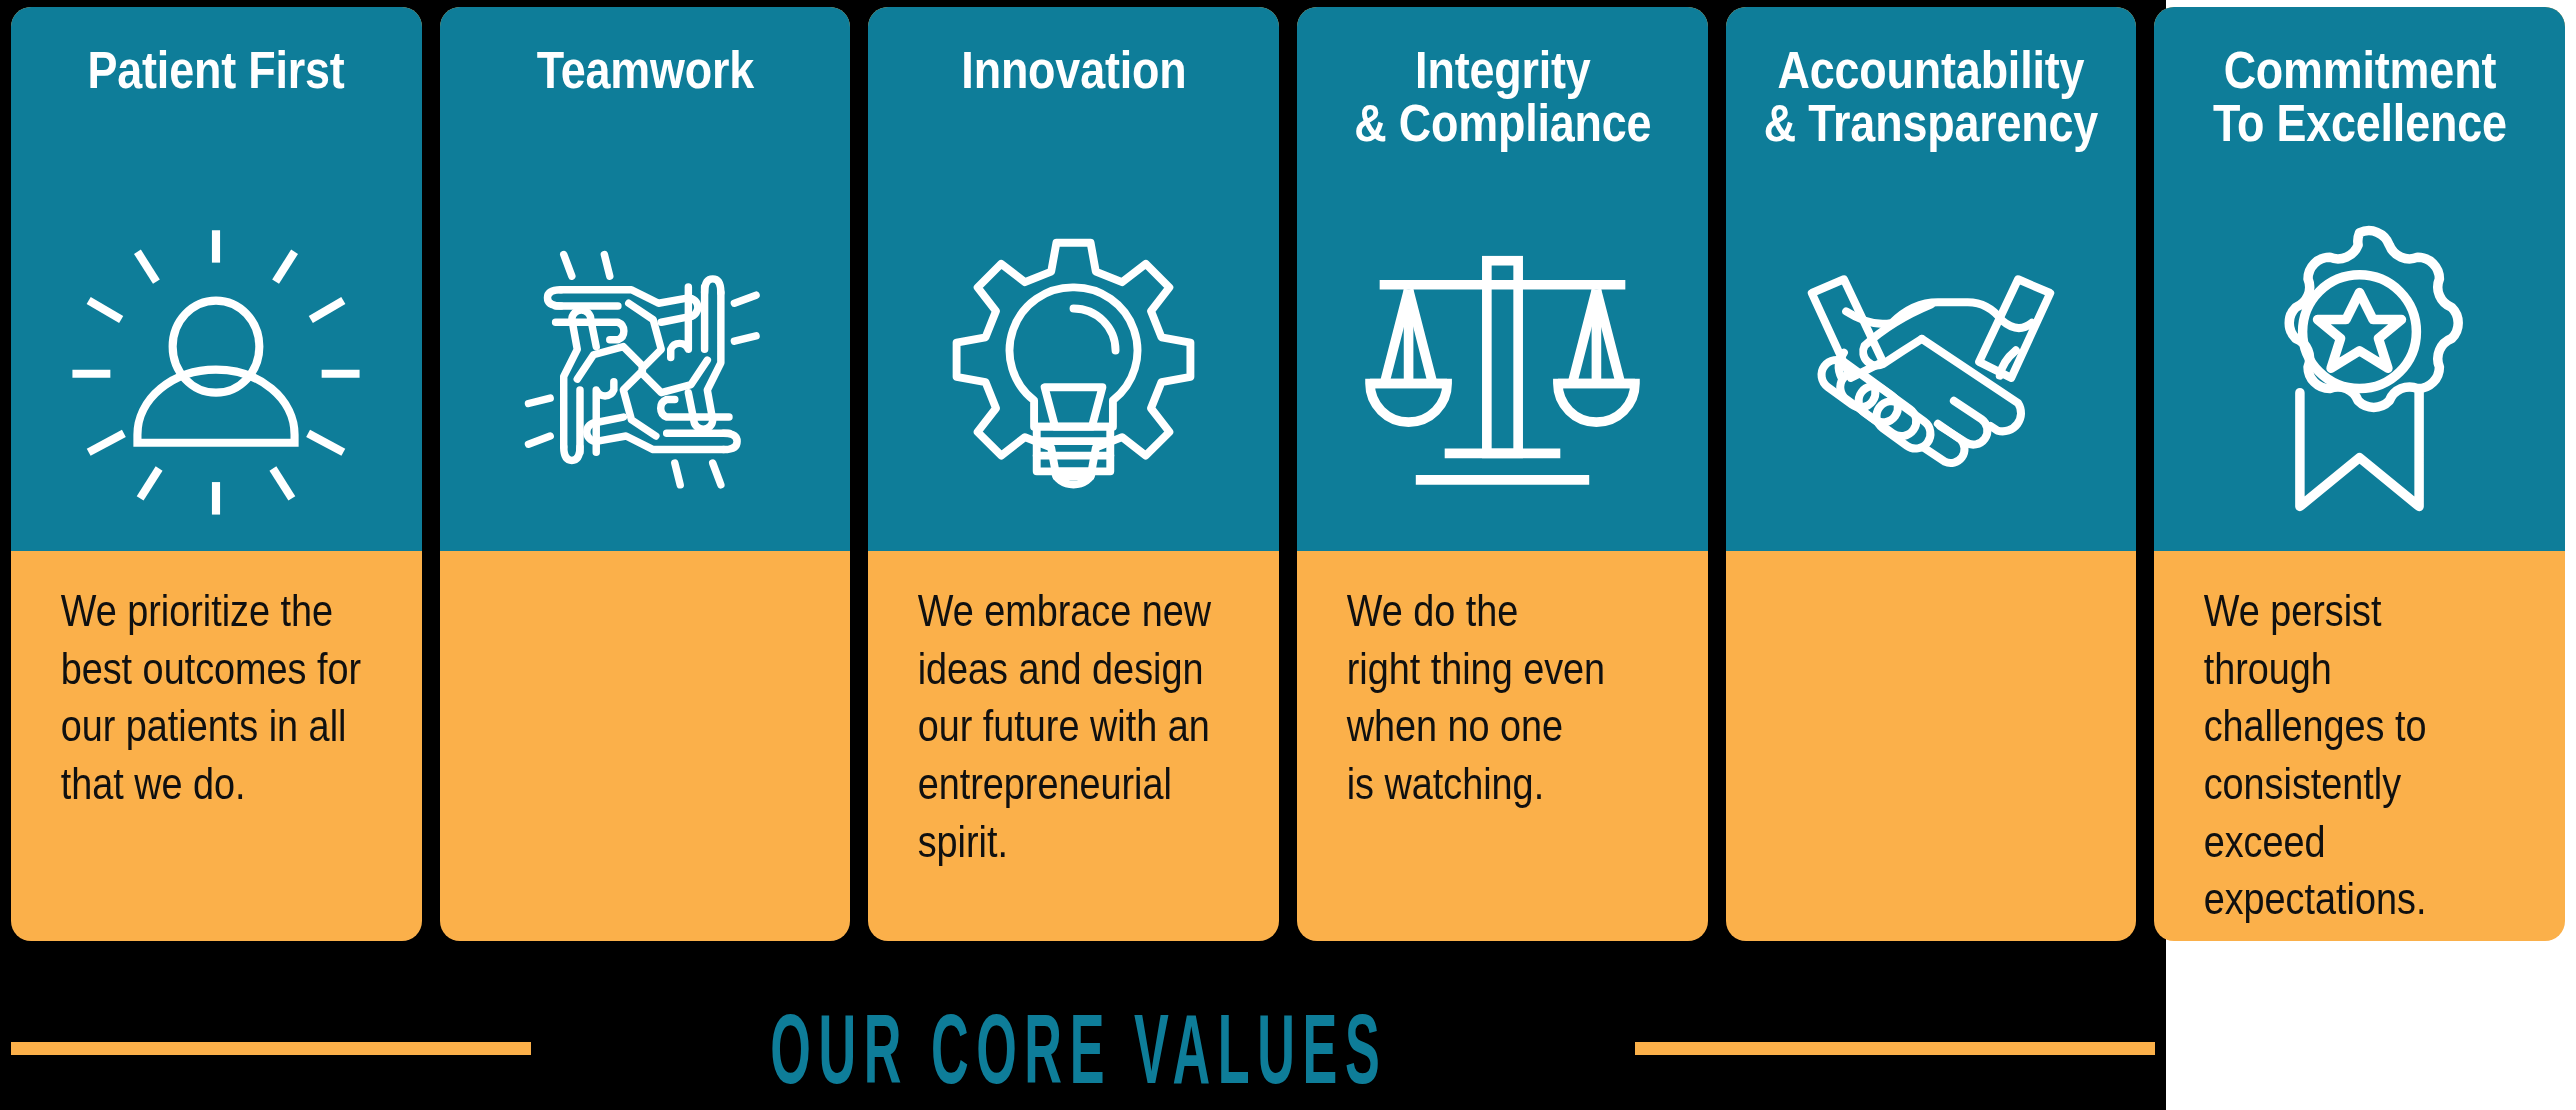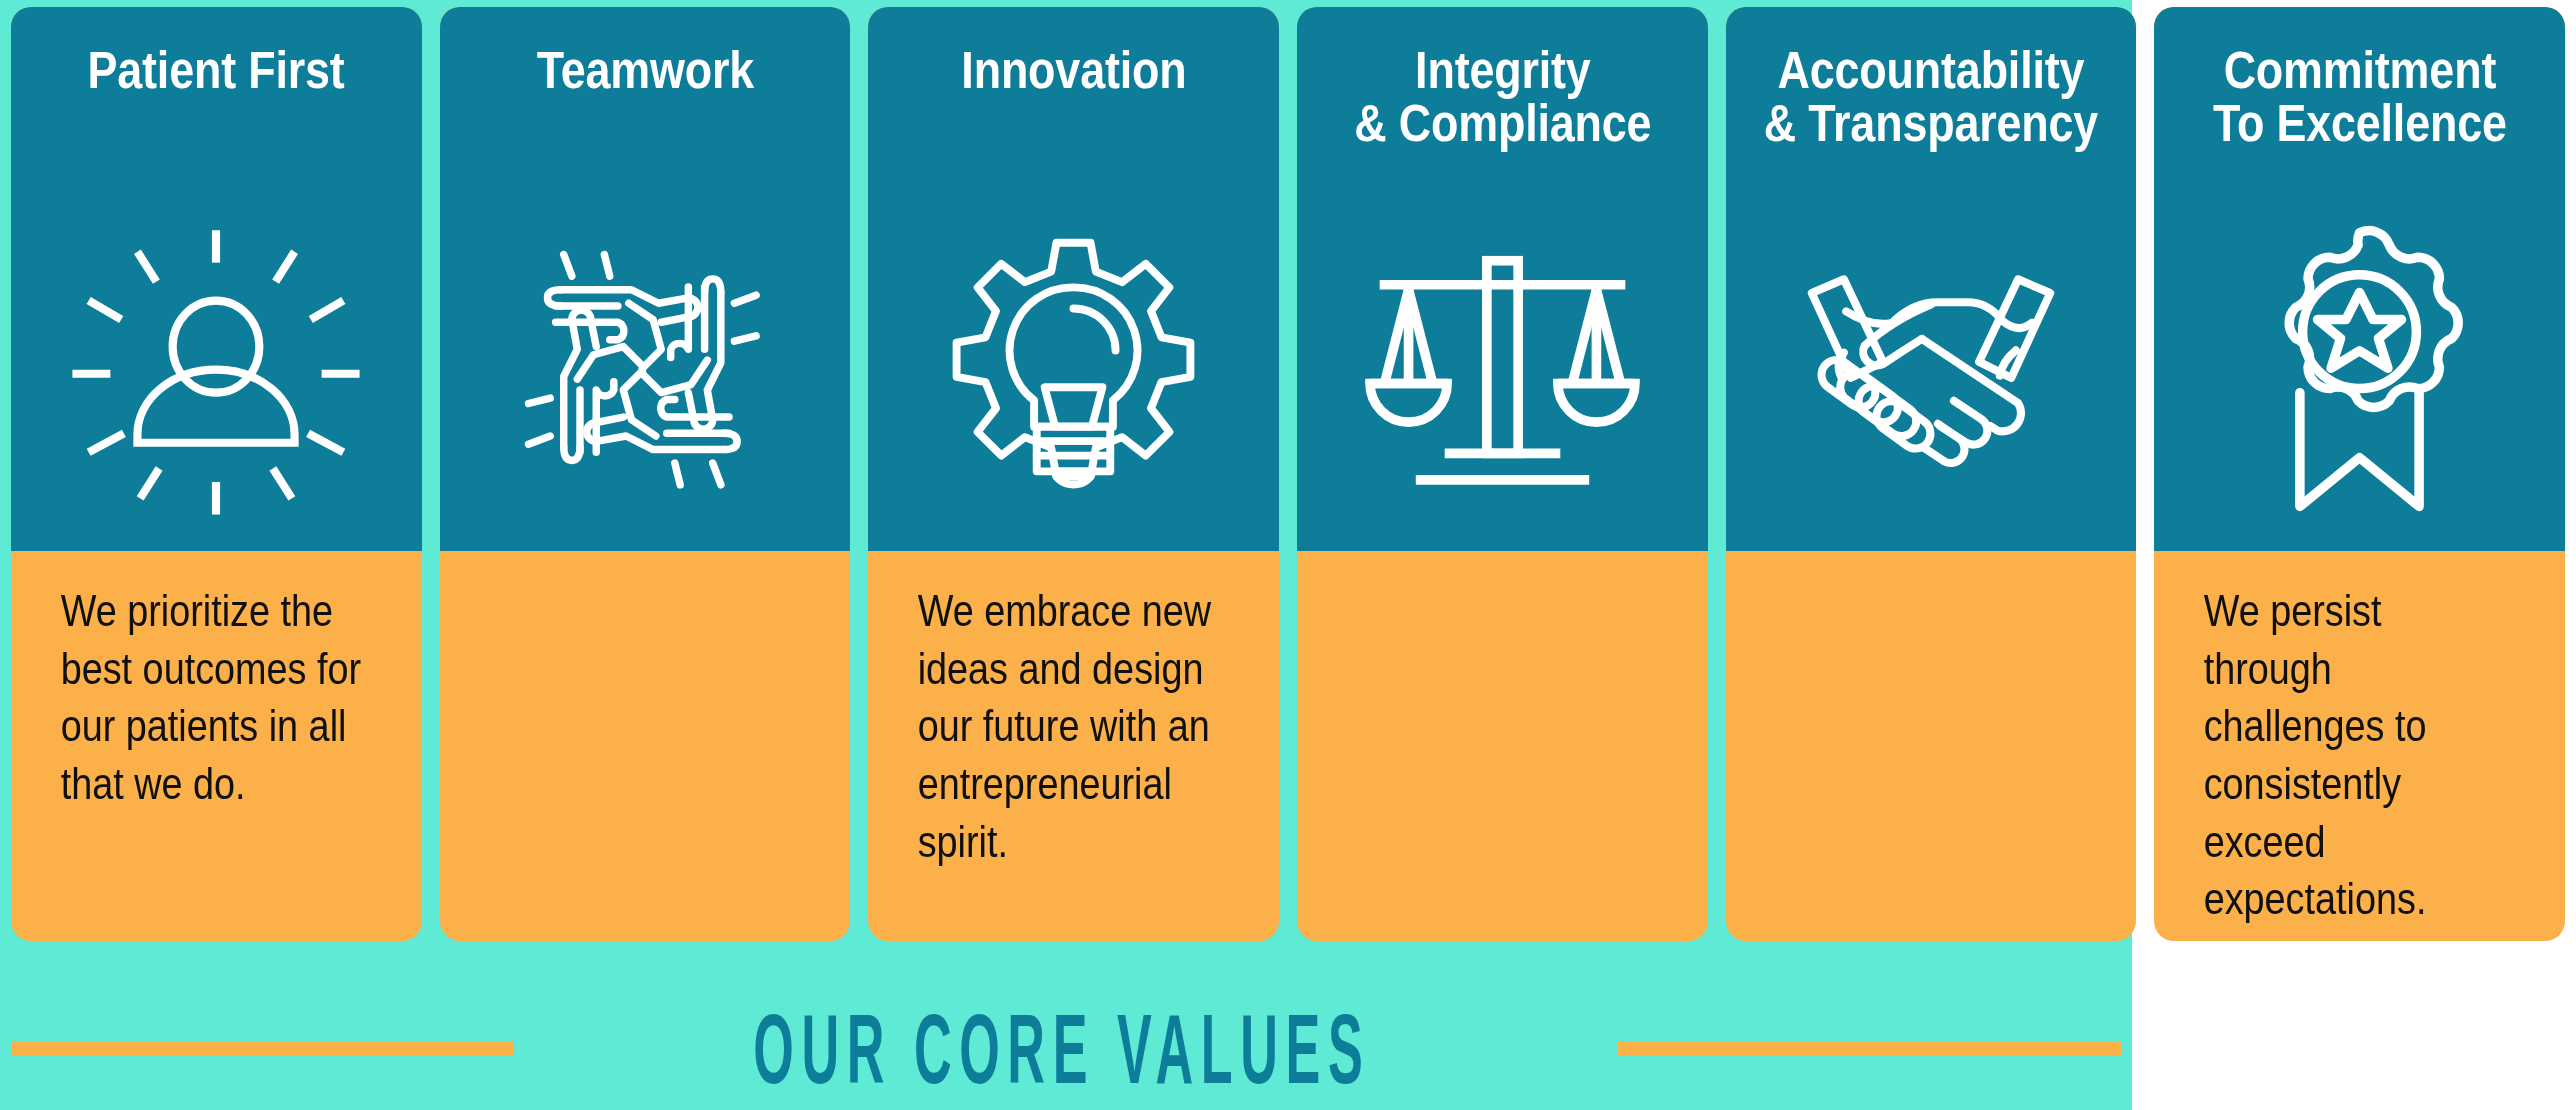--- a/index.html
+++ b/index.html
@@ -11,21 +11,22 @@
     width: 2576px;
     height: 1110px;
     font-family: "Liberation Sans", sans-serif;
     overflow: hidden;
   }
 
   #infographic {
     position: relative;
     width: 2132px;
     height: 1110px;
-    background: #5eead4;
+    background: #000000;
+    padding-left: 34px;
   }
 
   
   .cards {
     position: absolute;
     left: 11px;
     top: 7.2px;
     width: 2554px;
     height: 934px;
     display: flex;
@@ -258,20 +259,26 @@
             <path d="M10 120 h64 a32 32 0 0 1 -64 0 z"></path>
             <line x1="10" y1="120" x2="74" y2="120"></line>
             <line x1="42" y1="42" x2="42" y2="120"></line>
 
             <path d="M198 42 L218 120 M198 42 L178 120"></path>
             <path d="M166 120 h64 a32 32 0 0 1 -64 0 z"></path>
             <line x1="166" y1="120" x2="230" y2="120"></line>
             <line x1="198" y1="42" x2="198" y2="120"></line>
           </svg>
         </div>
+      </div>
+      <div class="card-body">
+        <div class="card-desc">We do the
+right thing even
+when no one
+is watching.</div>
       </div>
     </div>
 
     <div class="card">
       <div class="card-top">
         <div class="card-title">Accountability
 &amp; Transparency</div>
         <div class="icon-wrap">
           <svg width="298" height="262" viewBox="0 0 260 220" fill="none" stroke="#ffffff" stroke-width="7" stroke-linecap="round" stroke-linejoin="round">
 

